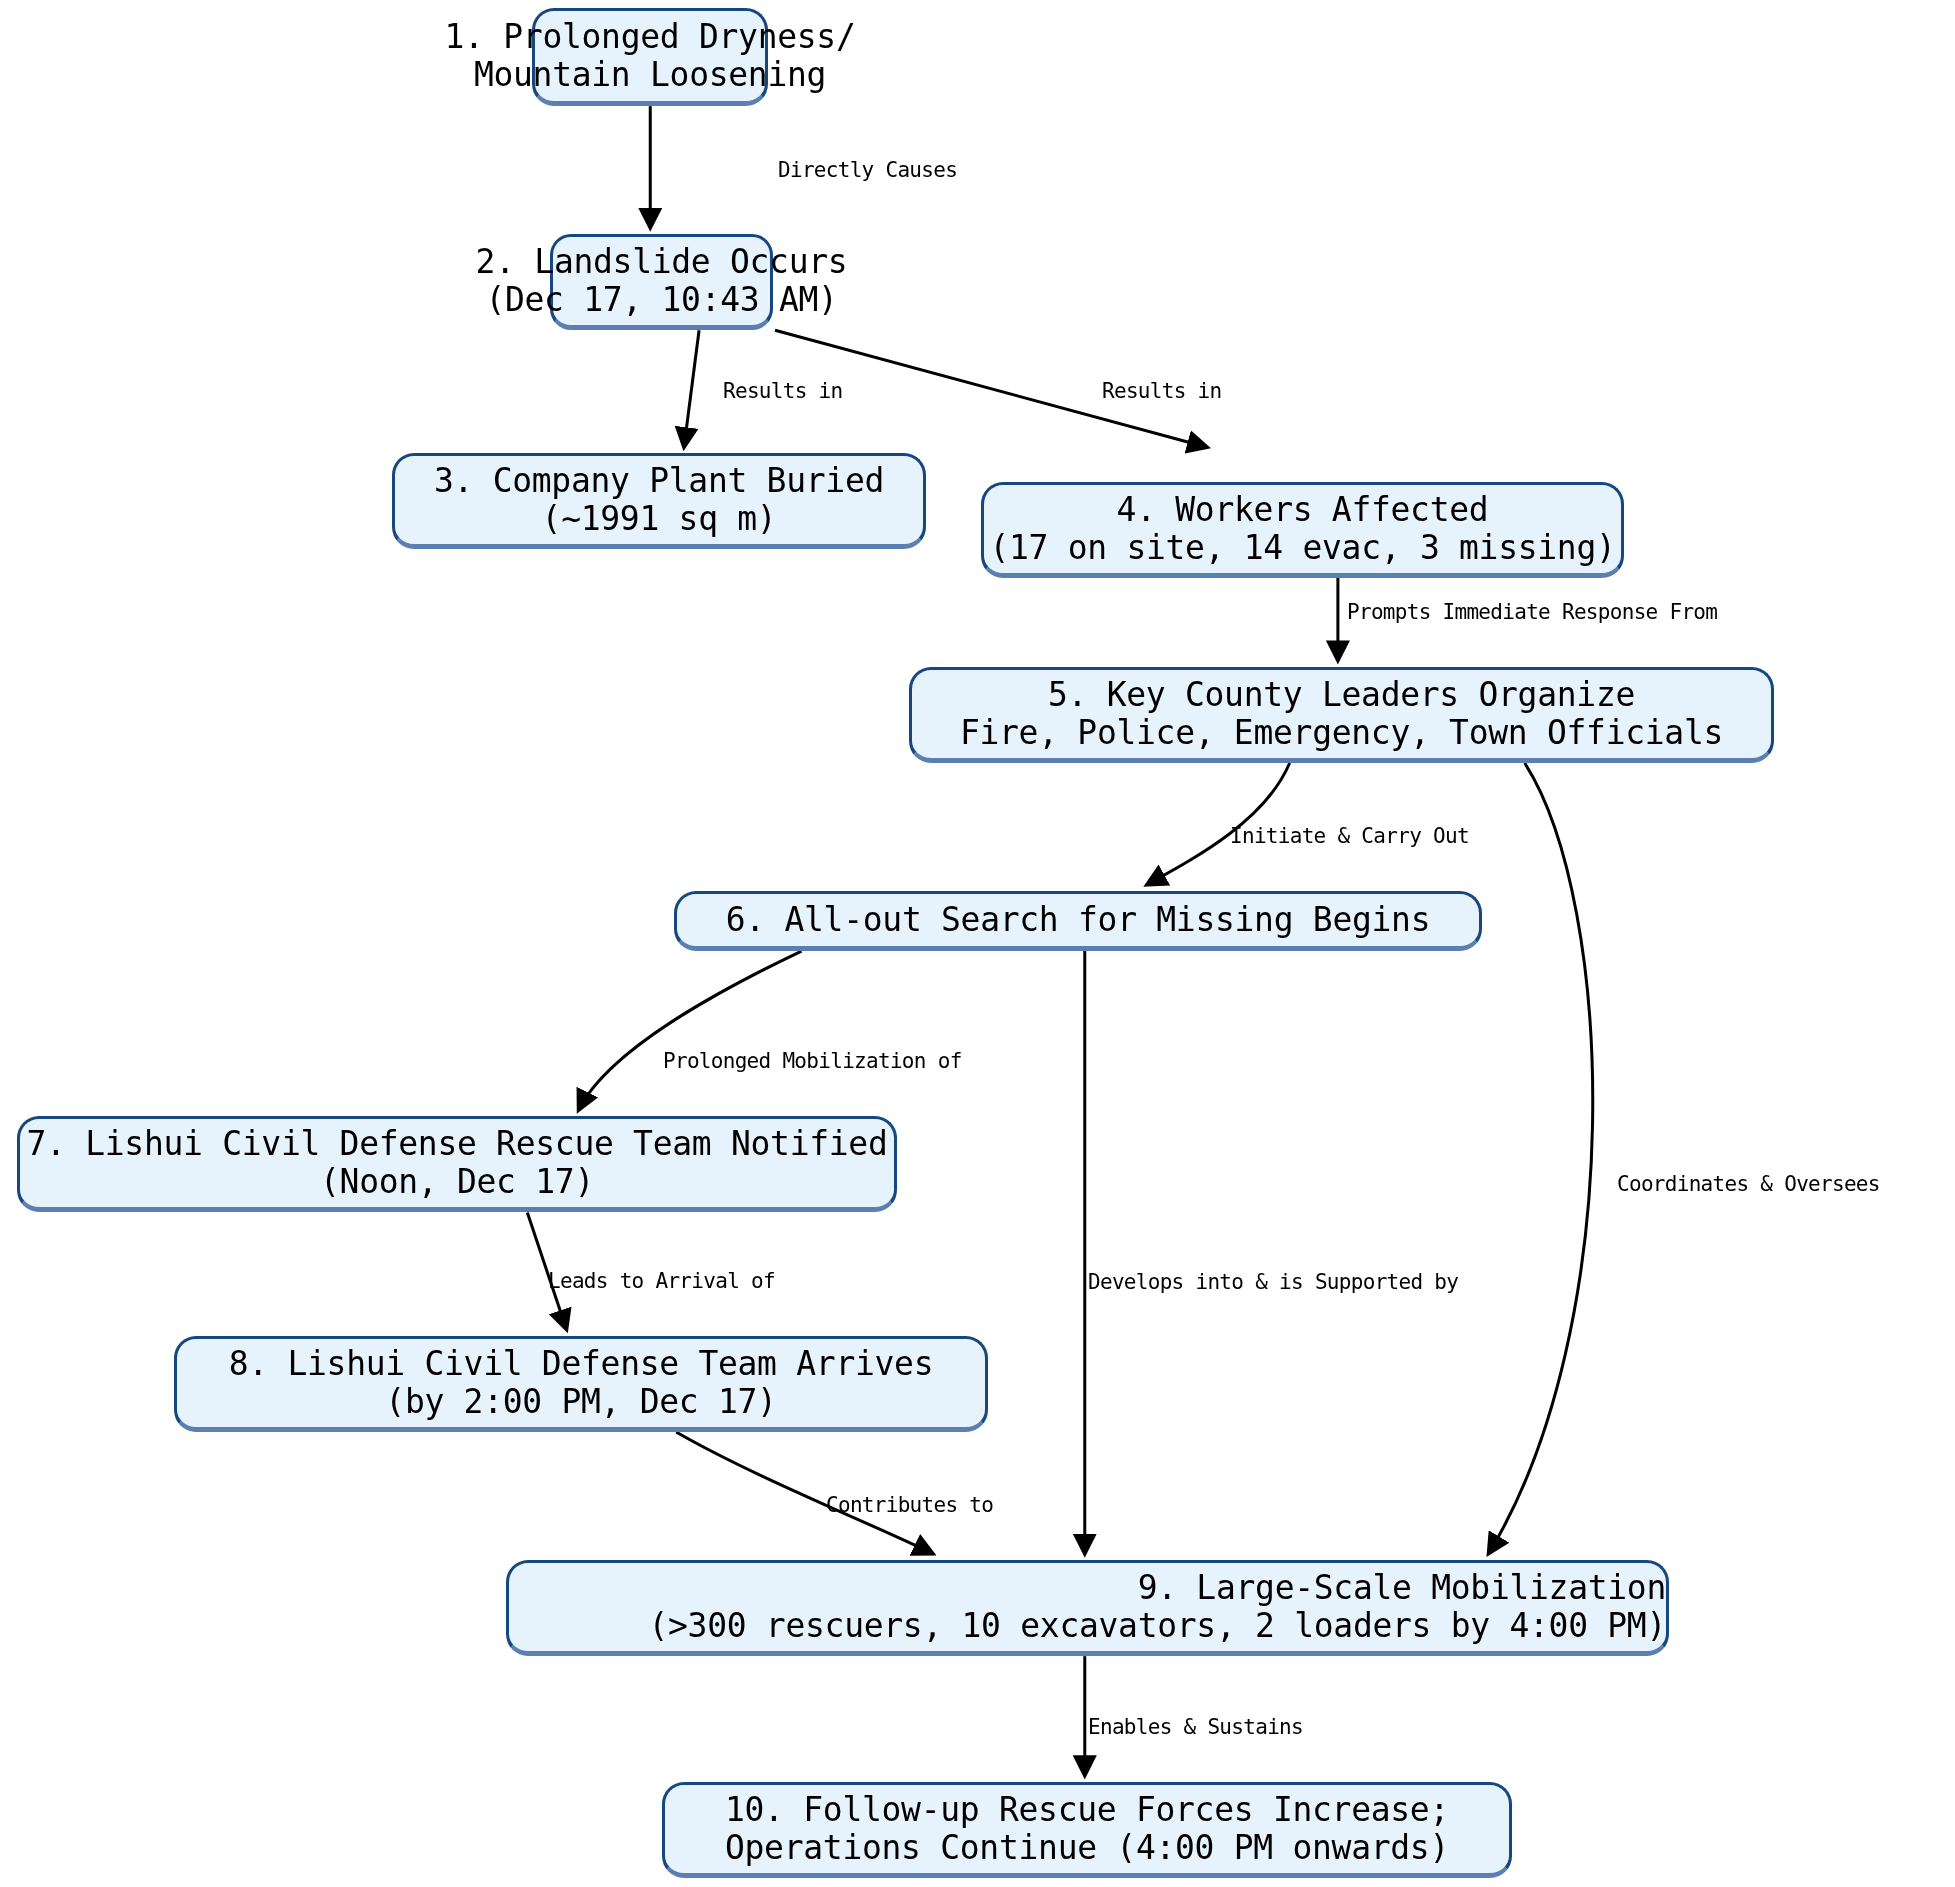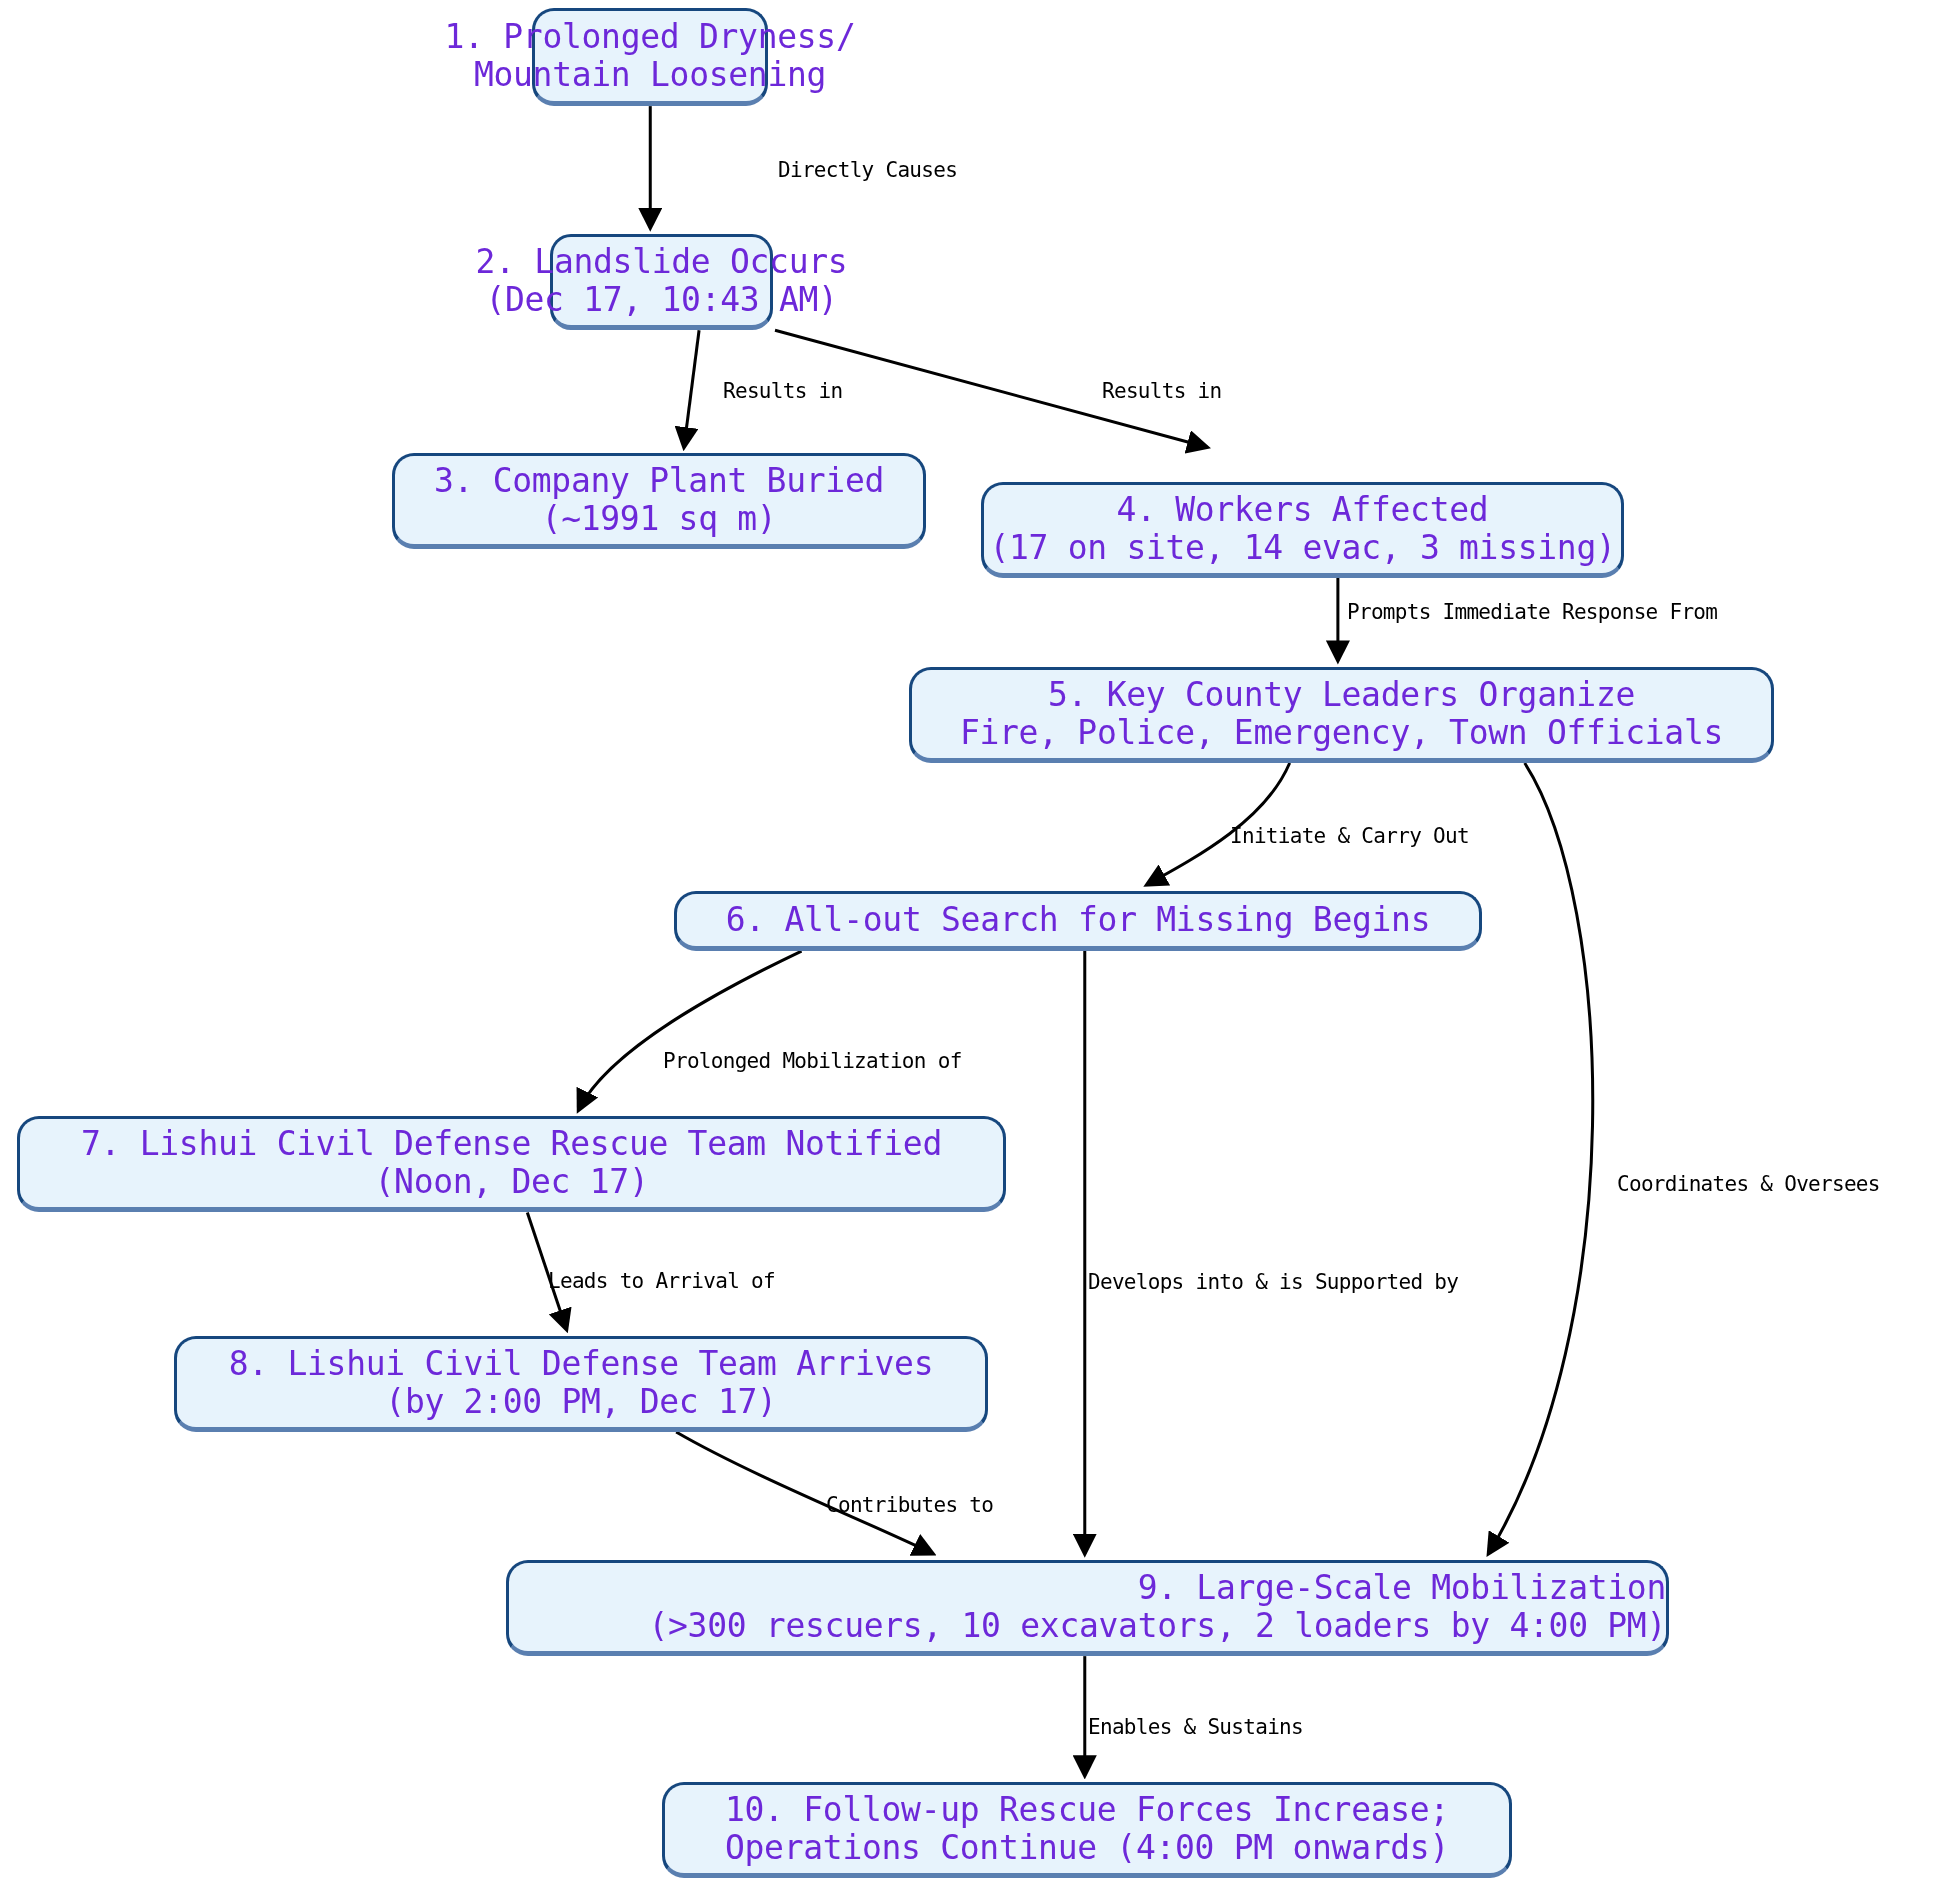--- a/index.html
+++ b/index.html
@@ -30,21 +30,21 @@
     box-sizing: border-box;
     background: #e7f3fc;
     border: 3px solid #16477e;
     border-bottom-color: #5a7fb0;
     border-bottom-width: 5.4px;
     border-radius: 22px;
     display: flex;
     flex-direction: column;
     align-items: center;
     justify-content: center;
-    color: #6d28d9;
+    color: #000000;
     font-family: "DejaVu Sans Mono", "Liberation Mono", monospace;
     font-size: 33px;
     line-height: 1.16;
     letter-spacing: -0.3px;
     text-align: center;
     white-space: pre;
   }
   .node .line {
     display: block;
   }
@@ -115,21 +115,21 @@
 
   <div class="node" style="left:909px; top:667px; width:865px; height:96px;">
     <span class="line">5. Key County Leaders Organize</span>
     <span class="line">Fire, Police, Emergency, Town Officials</span>
   </div>
 
   <div class="node" style="left:674px; top:891px; width:808px; height:60px;">
     <span class="line">6. All-out Search for Missing Begins</span>
   </div>
 
-  <div class="node" style="left:17px; top:1116px; width:989px; height:96px;">
+  <div class="node" style="left:17px; top:1116px; width:880px; height:96px;">
     <span class="line">7. Lishui Civil Defense Rescue Team Notified</span>
     <span class="line">(Noon, Dec 17)</span>
   </div>
 
   <div class="node" style="left:174px; top:1336px; width:814px; height:96px;">
     <span class="line">8. Lishui Civil Defense Team Arrives</span>
     <span class="line">(by 2:00 PM, Dec 17)</span>
   </div>
 
   <div class="node" style="left:506px; top:1560px; width:1163px; height:96px;align-items:flex-end;">

